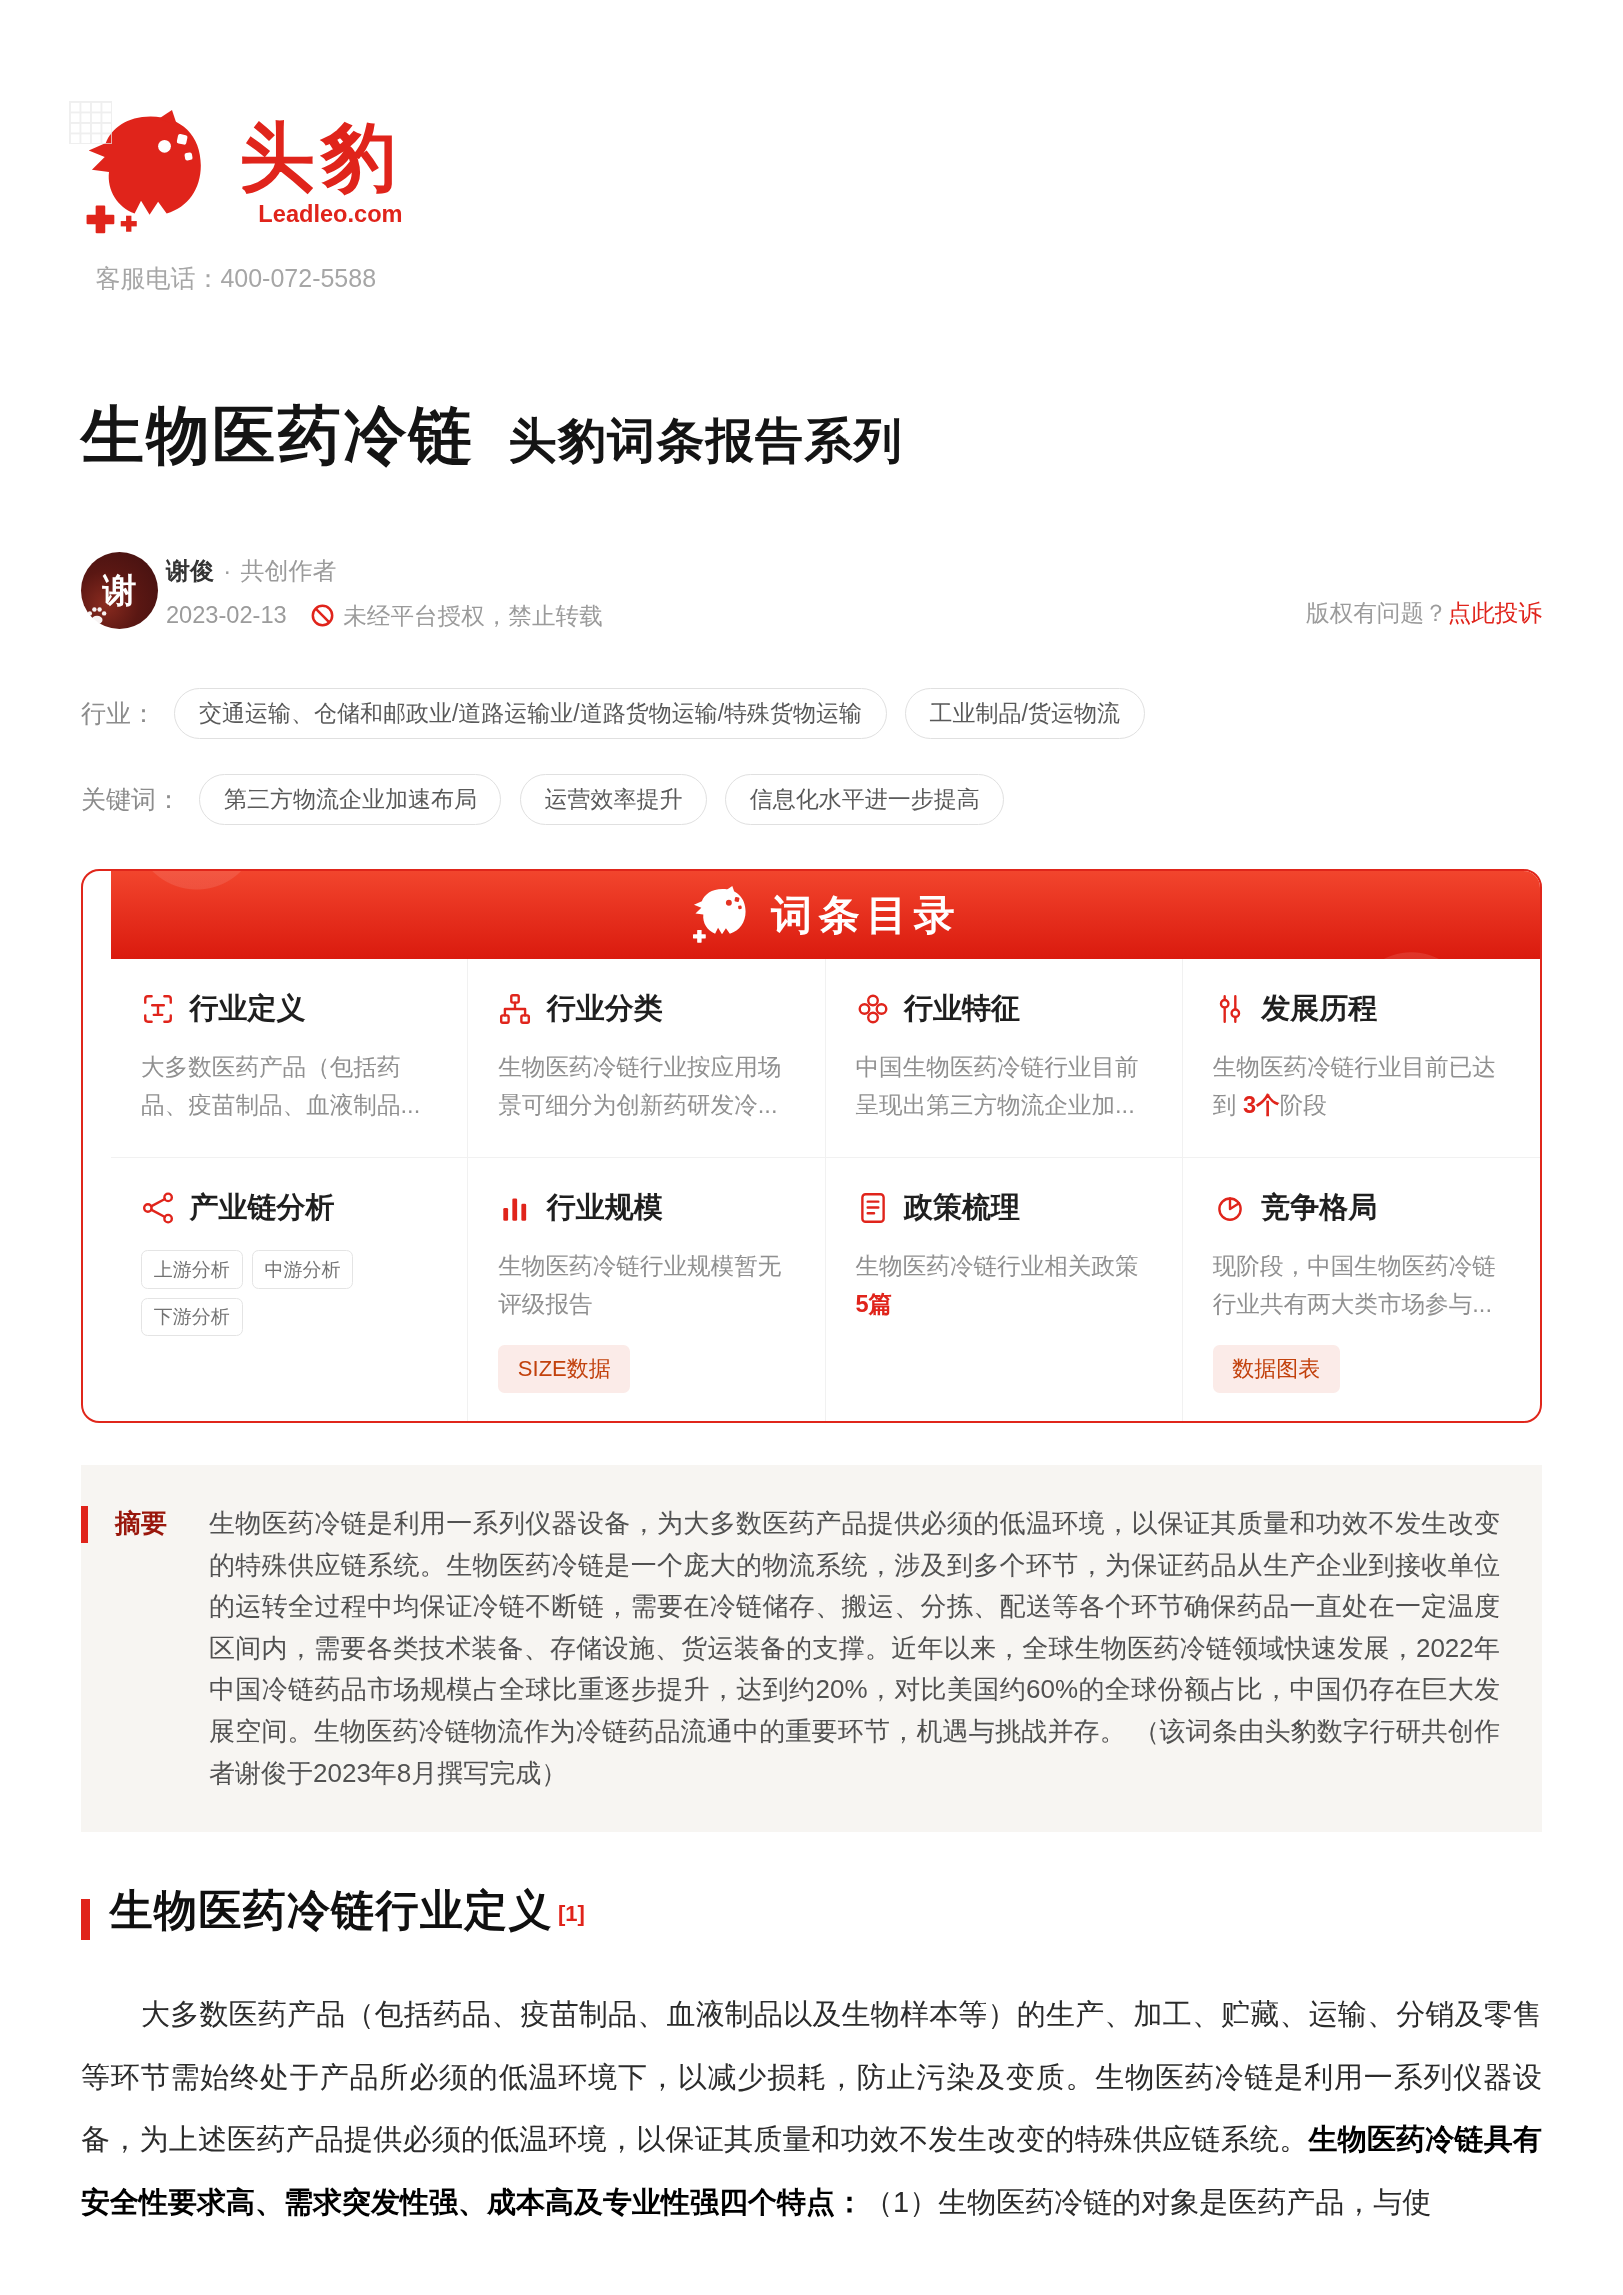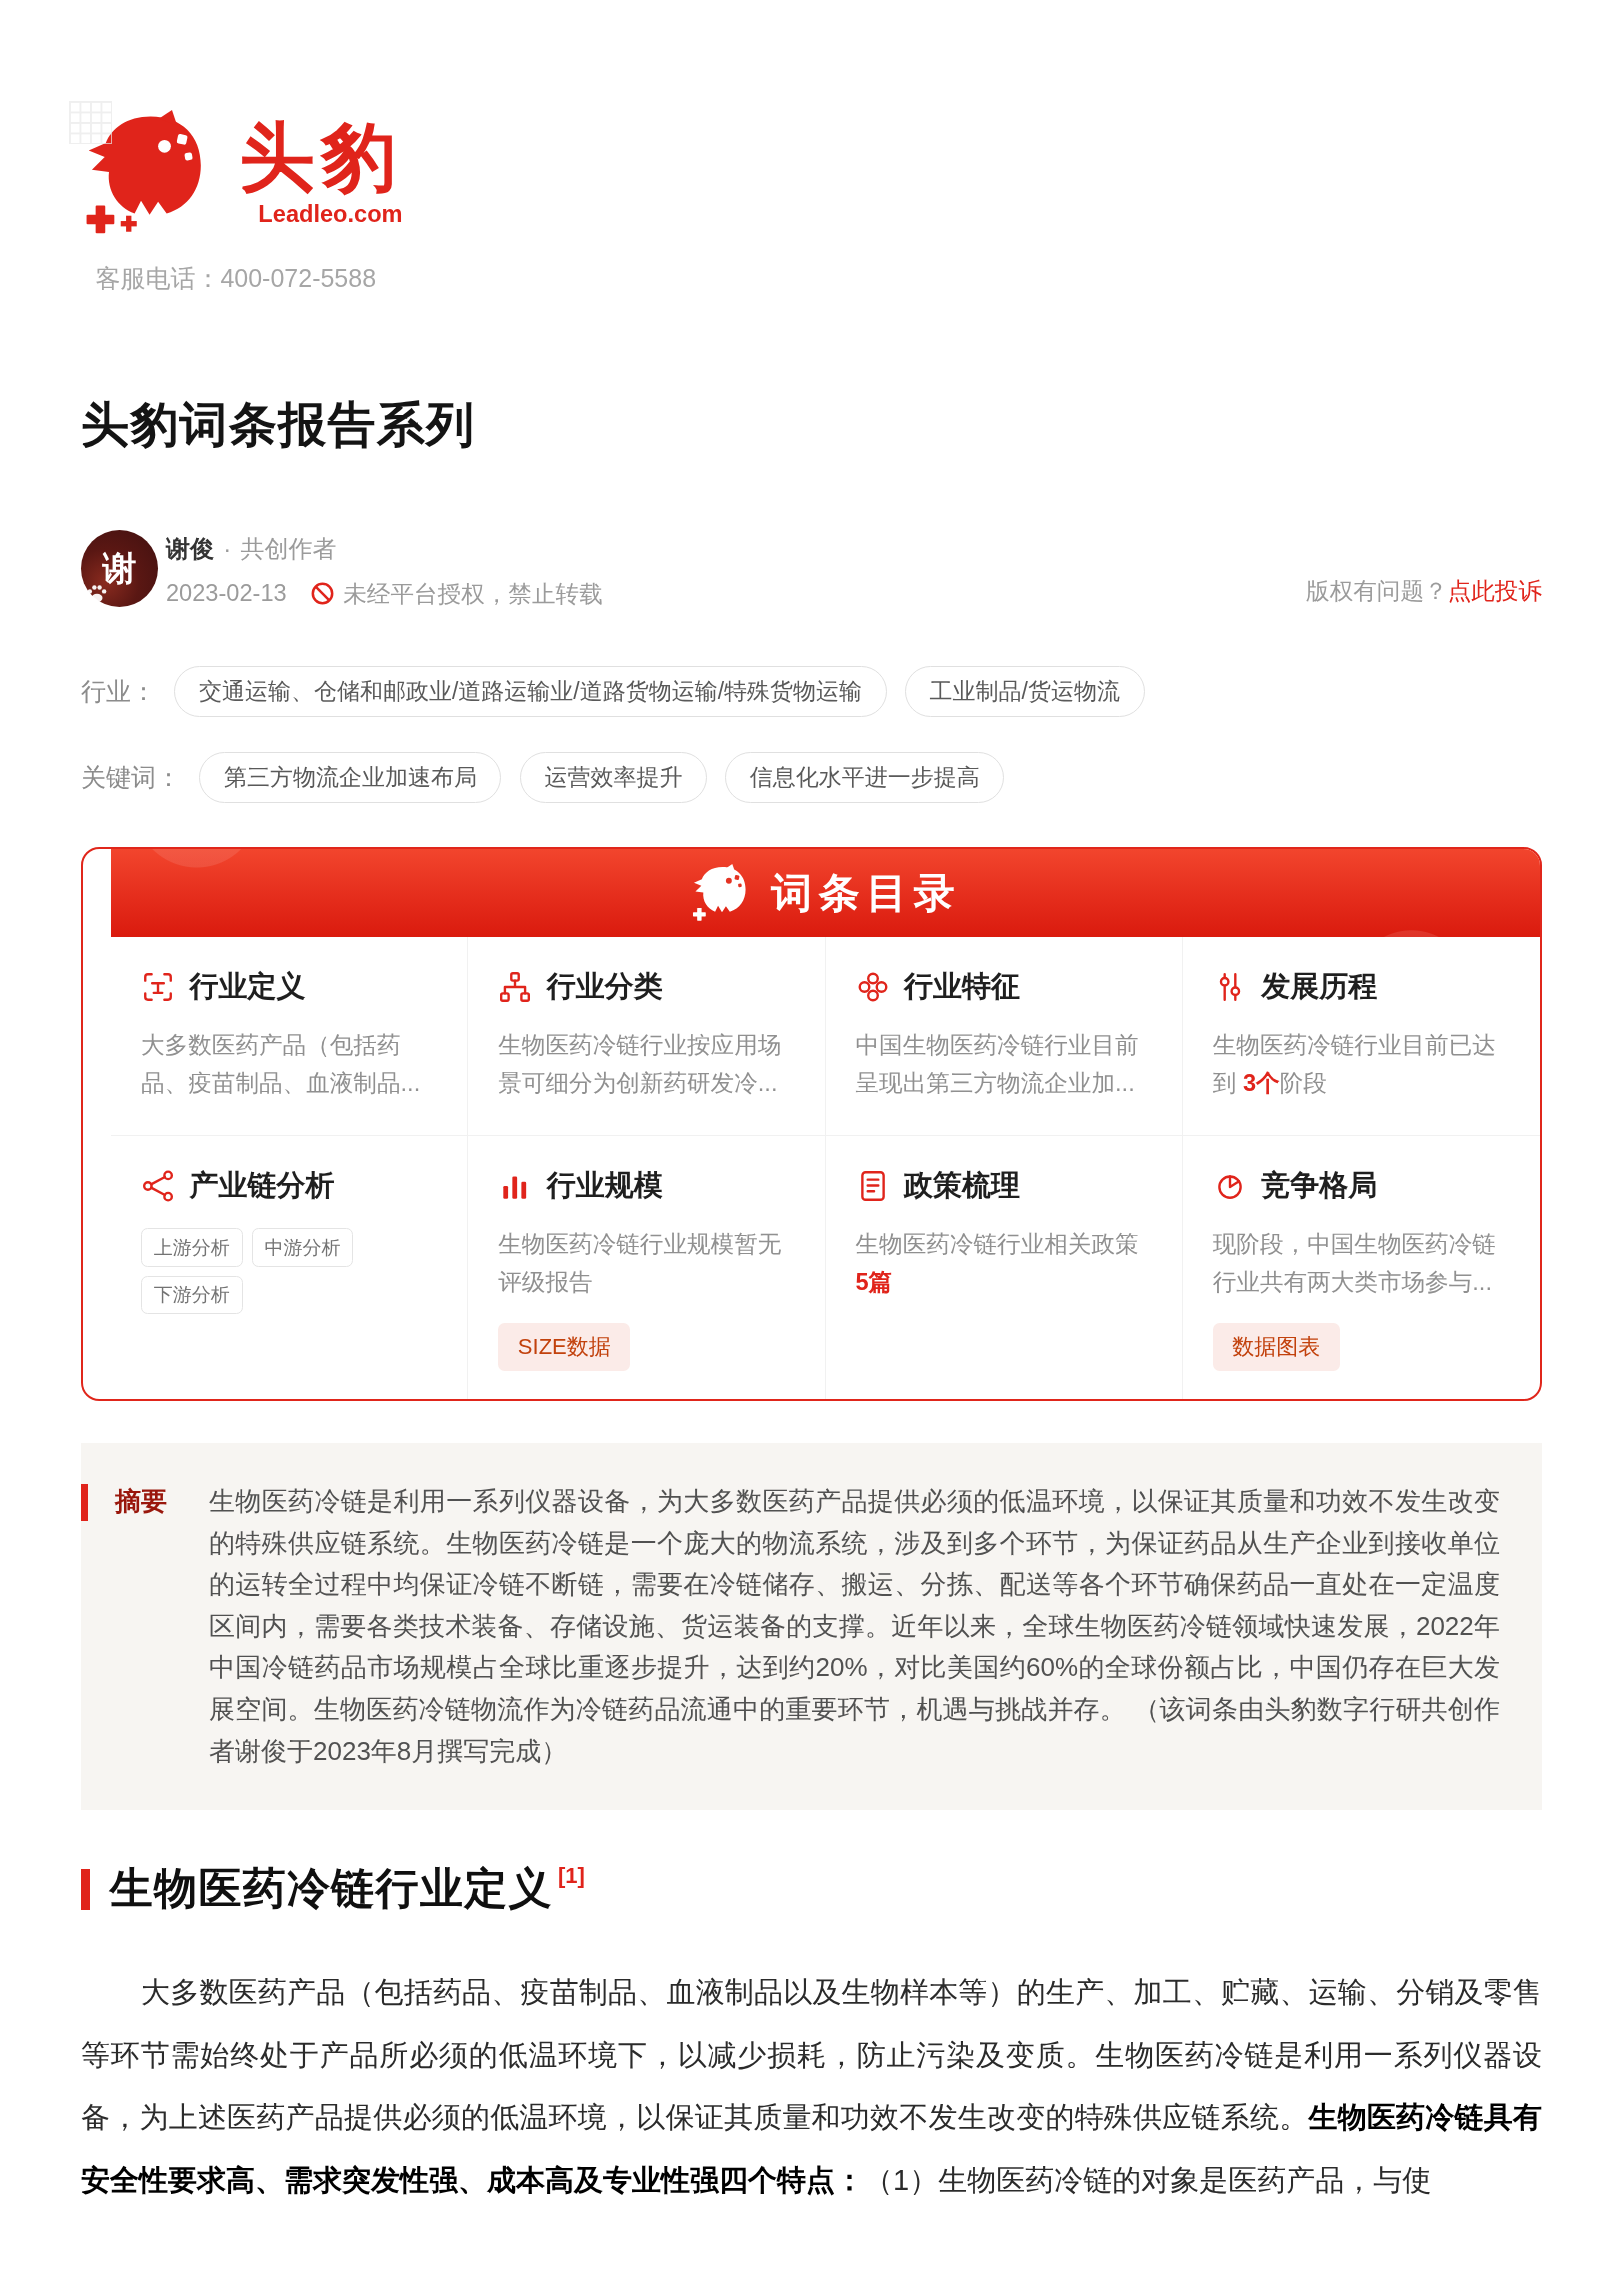--- a/index.html
+++ b/index.html
@@ -87,21 +87,21 @@
     font-size:22px; padding:9.2px 19.6px; border-radius:6.5px;
   }
 
   
   .summary { position:relative; background:#F7F5F2; margin-top:42px; display:flex; padding:38px 42px 38px 0; }
   .sum-accent { position:absolute; left:0; top:41px; width:6.5px; height:37px; background:#E0241B; }
   .sum-label { flex:0 0 128px; padding-left:34px; font-size:26px; font-weight:800; color:#99170C; line-height:1.6; }
   .sum-text { font-size:26px; line-height:1.6; color:#515151; text-align:justify; }
 
   
-  .section-heading { display:flex; align-items:center; margin-top:50px; }
+  .section-heading { display:flex; align-items:flex-end; margin-top:50px; }
   .heading-bar { width:9.2px; height:41px; background:#E0241B; margin-right:19.6px; flex:0 0 auto; }
   .heading-text { font-size:43px; font-weight:800; color:#101010; letter-spacing:1.3px; }
   .heading-ref { color:#E0241B; font-size:22px; font-weight:700; margin-left:5.2px; transform:translateY(-13px); display:inline-block; }
 
   
   .body-para {
     margin-top:43px; font-size:29px; line-height:2.16; color:#2B2B2B;
     text-align:justify; text-indent:60px;
   }
   .body-para b { color:#000; font-weight:700; }
@@ -127,20 +127,21 @@
       </svg>
       <div class="logo-text">
         <div class="logo-cn">头豹</div>
         <div class="logo-en">Leadleo.com</div>
       </div>
     </div>
     <div class="phone-row"><span>客服电话：</span><span>400-072-5588</span></div>
   </header>
 
   <h1 class="title">
+    <span class="title-main">生物医药冷链</span>
     <span class="title-series">头豹词条报告系列</span>
   </h1>
 
   <div class="author-row">
     <div class="avatar">
       <span>谢</span>
       <svg class="avatar-paw" viewBox="0 0 40 40" aria-hidden="true">
         <circle cx="9" cy="16" r="3.4" fill="#fff"></circle>
           <circle cx="16" cy="10" r="3.4" fill="#fff"></circle>
         <circle cx="24" cy="10" r="3.4" fill="#fff"></circle>

